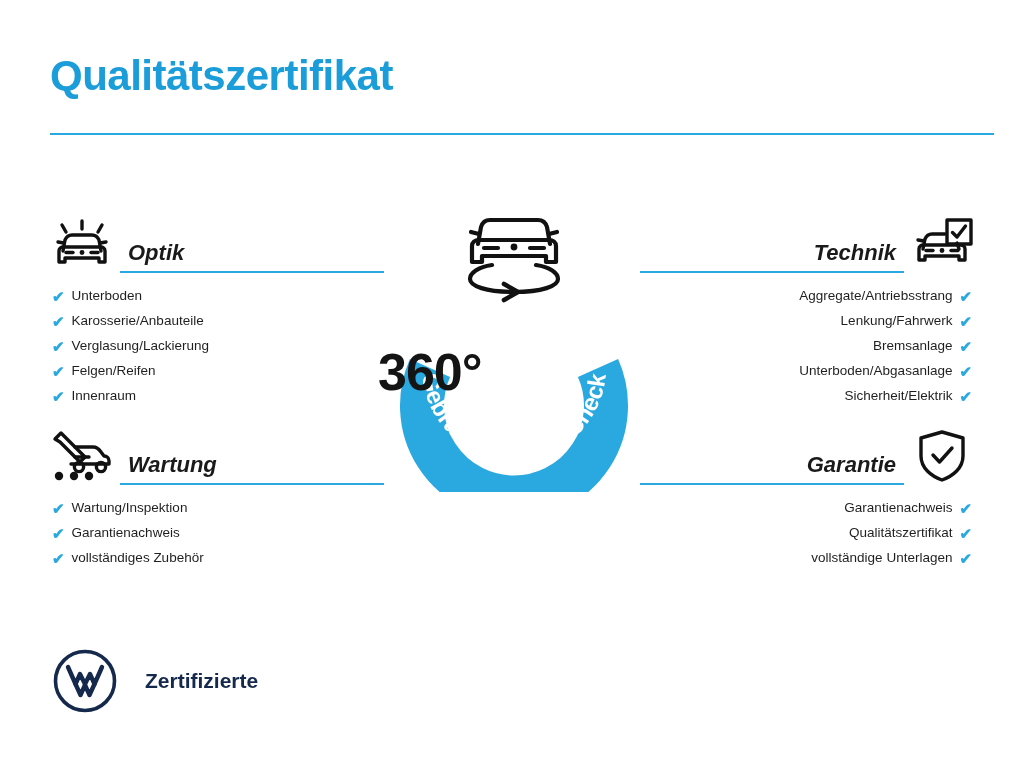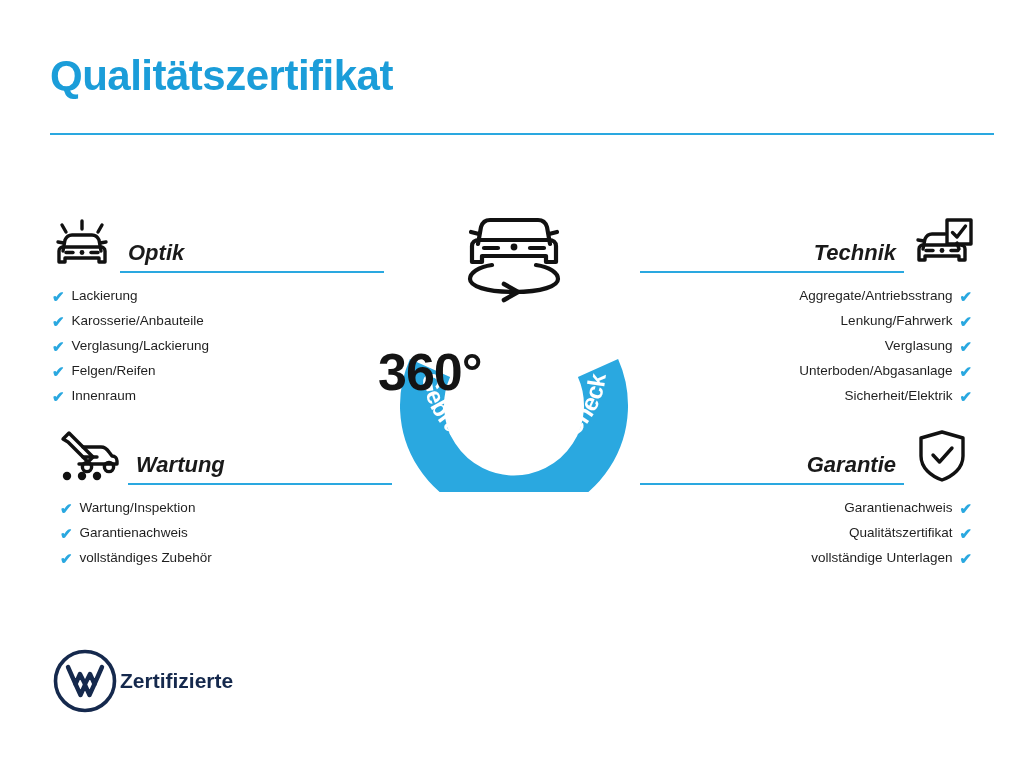--- a/index.html
+++ b/index.html
@@ -36,21 +36,21 @@
     width: 944px;
     height: 2px;
     background: #2aa8e0;
   }
 
   
   .section {
     position: absolute;
   }
   .sec-optik    { left: 44px;  top: 203px; width: 340px; }
-  .sec-wartung  { left: 52px;  top: 415px; width: 340px; }
+  .sec-wartung  { left: 44px;  top: 415px; width: 340px; }
   .sec-technik  { left: 640px; top: 203px; width: 340px; }
   .sec-garantie { left: 640px; top: 415px; width: 340px; }
 
   .sec-head {
     display: flex;
     align-items: flex-end;
     height: 72px;
   }
   .sec-head.right { flex-direction: row-reverse; justify-content: center; }
 
@@ -134,21 +134,21 @@
   
   .footer-logo {
     position: absolute;
     left: 52px;
     top: 648px;
     display: flex;
     align-items: center;
   }
   .vw-mark { width: 66px; height: 66px; flex: 0 0 66px; }
   .vw-text {
-    margin-left: 2px;
+    margin-left: 27px;
     color: #15294d;
     font-size: 21px;
     font-weight: bold;
     line-height: 1.18;
   }
   .vw-text div { white-space: nowrap; }
 </style>
 </head>
 <body>
 
@@ -176,21 +176,21 @@
         </svg>
       </div>
       <div class="sec-titlewrap">
         <div class="sec-title">Optik</div>
         <div class="sec-underline"></div>
       </div>
     </div>
     <ul class="sec-list">
       <li>
           <span class="check">✔</span>
-          <span>Lackierung</span>
+          <span>Unterboden</span>
         </li>
       <li>
           <span class="check">✔</span>
           <span>Karosserie/Anbauteile</span>
         </li>
       <li>
           <span class="check">✔</span>
           <span>Verglasung/Lackierung</span>
         </li>
       <li>
@@ -267,21 +267,21 @@
       <li class="right" style="flex-direction:row-reverse;justify-content:flex-start">
           <span class="check" style="margin-right:0;margin-left:7px">✔</span>
           <span>Aggregate/Antriebsstrang</span>
         </li>
       <li class="right" style="flex-direction:row-reverse;justify-content:flex-start">
           <span class="check" style="margin-right:0;margin-left:7px">✔</span>
           <span>Lenkung/Fahrwerk</span>
         </li>
       <li class="right" style="flex-direction:row-reverse;justify-content:flex-start">
           <span class="check" style="margin-right:0;margin-left:7px">✔</span>
-          <span>Verglasung</span>
+          <span>Bremsanlage</span>
         </li>
       <li class="right" style="flex-direction:row-reverse;justify-content:flex-start">
           <span class="check" style="margin-right:0;margin-left:7px">✔</span>
           <span>Unterboden/Abgasanlage</span>
         </li>
       <li class="right" style="flex-direction:row-reverse;justify-content:flex-start">
           <span class="check" style="margin-right:0;margin-left:7px">✔</span>
           <span>Sicherheit/Elektrik</span>
         </li>
     </ul>

